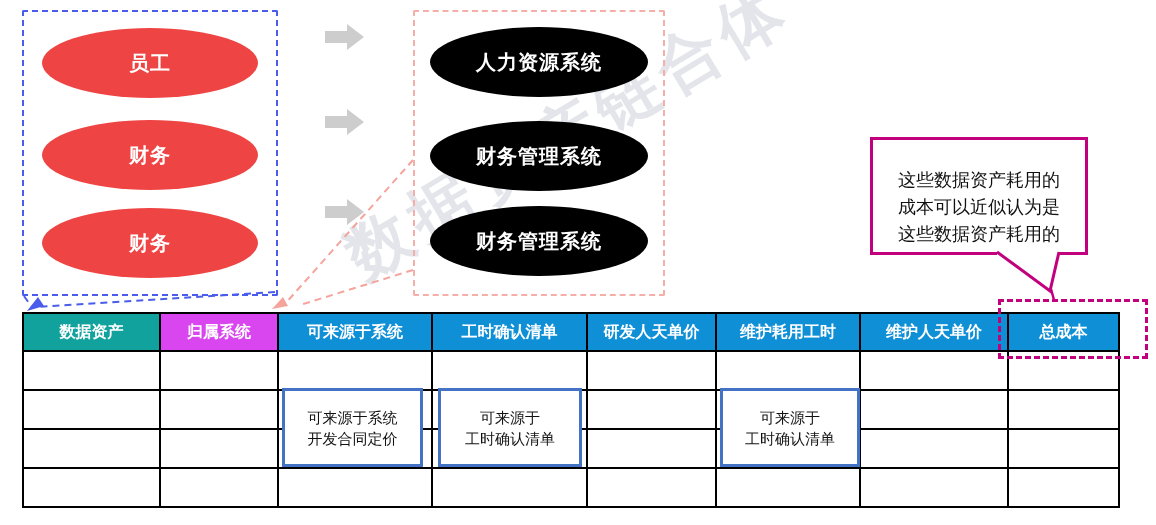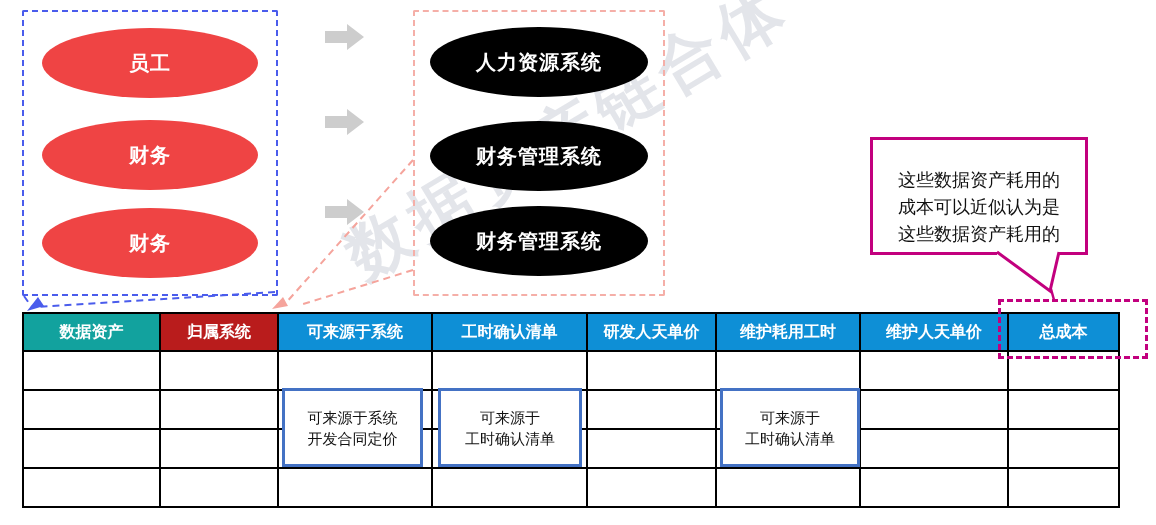--- a/index.html
+++ b/index.html
@@ -36,21 +36,21 @@
   
   .total-highlight { left:998px; top:299px; width:150px; height:60px;
                      border:3px dashed #c2007e; z-index:6; }
 
   
   .cost-table { left:22px; top:312px; border-collapse:collapse; table-layout:fixed; z-index:5; }
   .cost-table td { border:2px solid #000; padding:4px; text-align:center; vertical-align:middle; }
   .cost-table tr.hdr td { height:38px; color:#fff; font-weight:bold; font-size:16px; }
   .cost-table tr.datarow td { height:39px; background:#fff; }
   td.th-teal  { background:#12a29e; }
-  td.th-green { background:#b91c1c; }
+  td.th-green { background:#d946ef; }
   td.th-blue  { background:#0e8fd6; }
 
   
   .note { background:#fff; border:3px solid #4472c4; z-index:6; display:flex;
           flex-direction:column; align-items:center; justify-content:center;
           font-size:15px; line-height:21px; color:#111; text-align:right; }
   .note1 { left:282px; top:388px; width:141px; height:79px; }
   .note2 { left:438px; top:388px; width:144px; height:79px; }
   .note3 { left:720px; top:388px; width:140px; height:79px; }
 </style>

